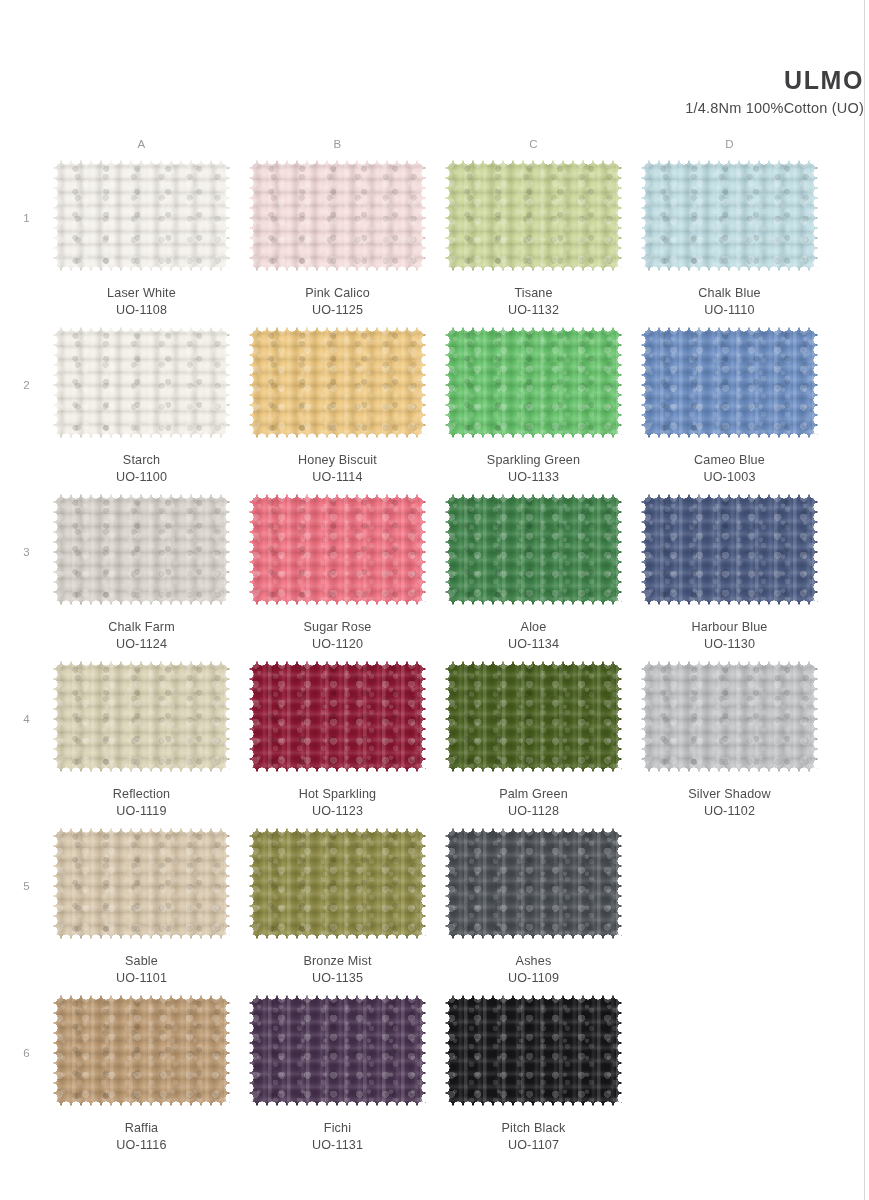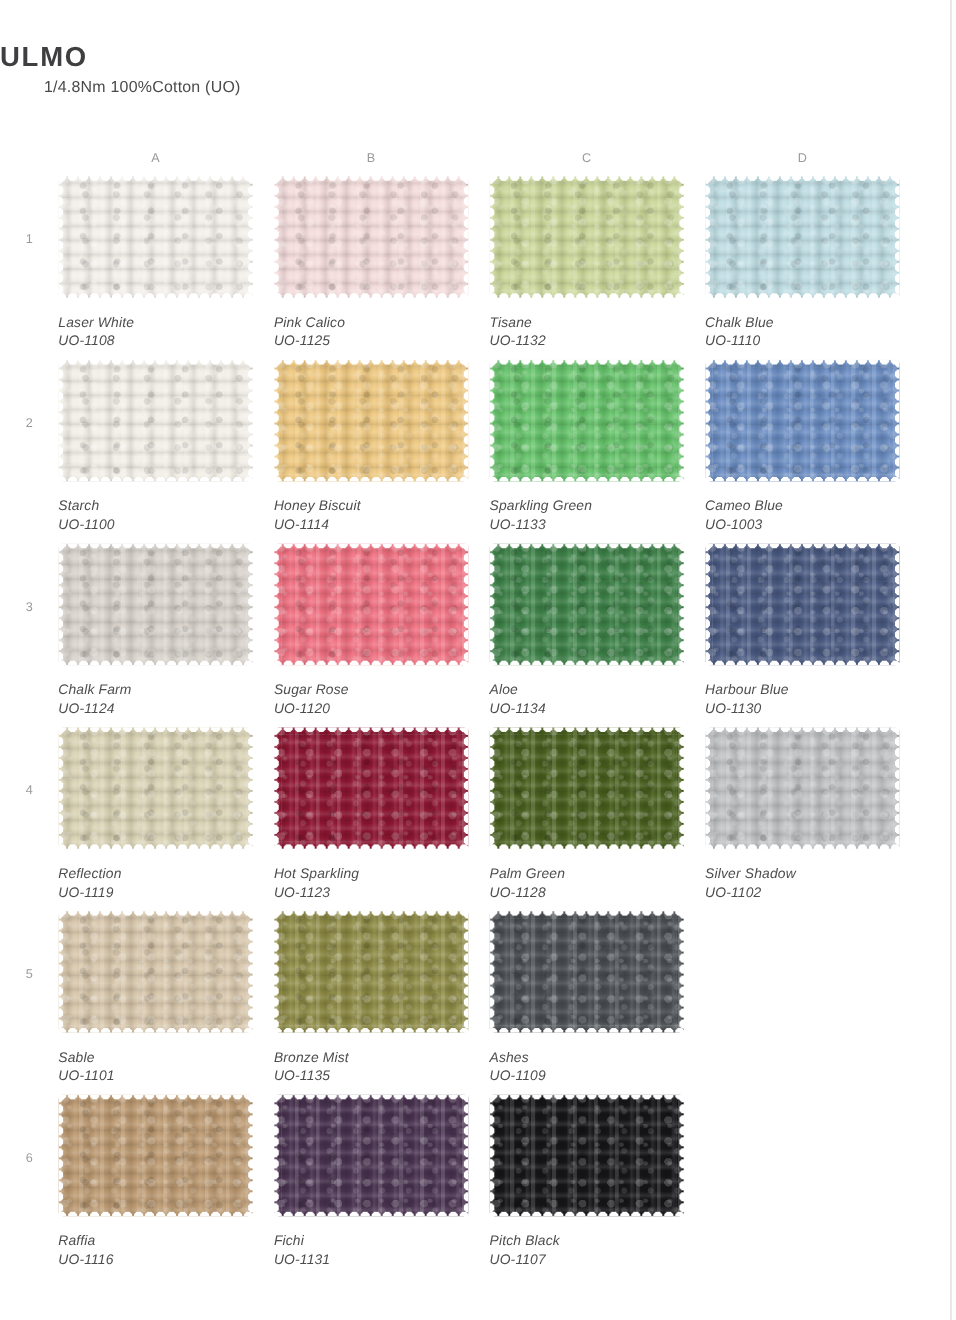--- a/index.html
+++ b/index.html
@@ -14,22 +14,22 @@
   .page{
     position:relative;
     width:865px;height:1200px;
     box-sizing:border-box;
     border-right:1px solid #d6d6d6;
     background:#fff;
   }
 
   
   .header{
-    text-align:left;
-    padding-top:38px;
+    text-align:right;
+    padding-top:66px;
   }
   .title{
     font-size:25px;
     font-weight:700;
     letter-spacing:1.6px;
     color:#3f3f41;
     line-height:1.15;
   }
   .subtitle{
     margin-top:5px;
@@ -68,22 +68,21 @@
     width:53px;
     text-align:center;
     font-size:11.5px;
     color:#9a9a9d;
     padding-top:52px;
     box-sizing:border-box;
   }
   .cell{
     width:177px;
     margin-right:19px;
-    text-align:left;
-    font-style:italic;
+    text-align:center;
   }
   .swatch-wrap{
     width:177px;height:111px;
     position:relative;
   }
 
   
   .swatch{
     position:absolute;
     left:0;top:0;

